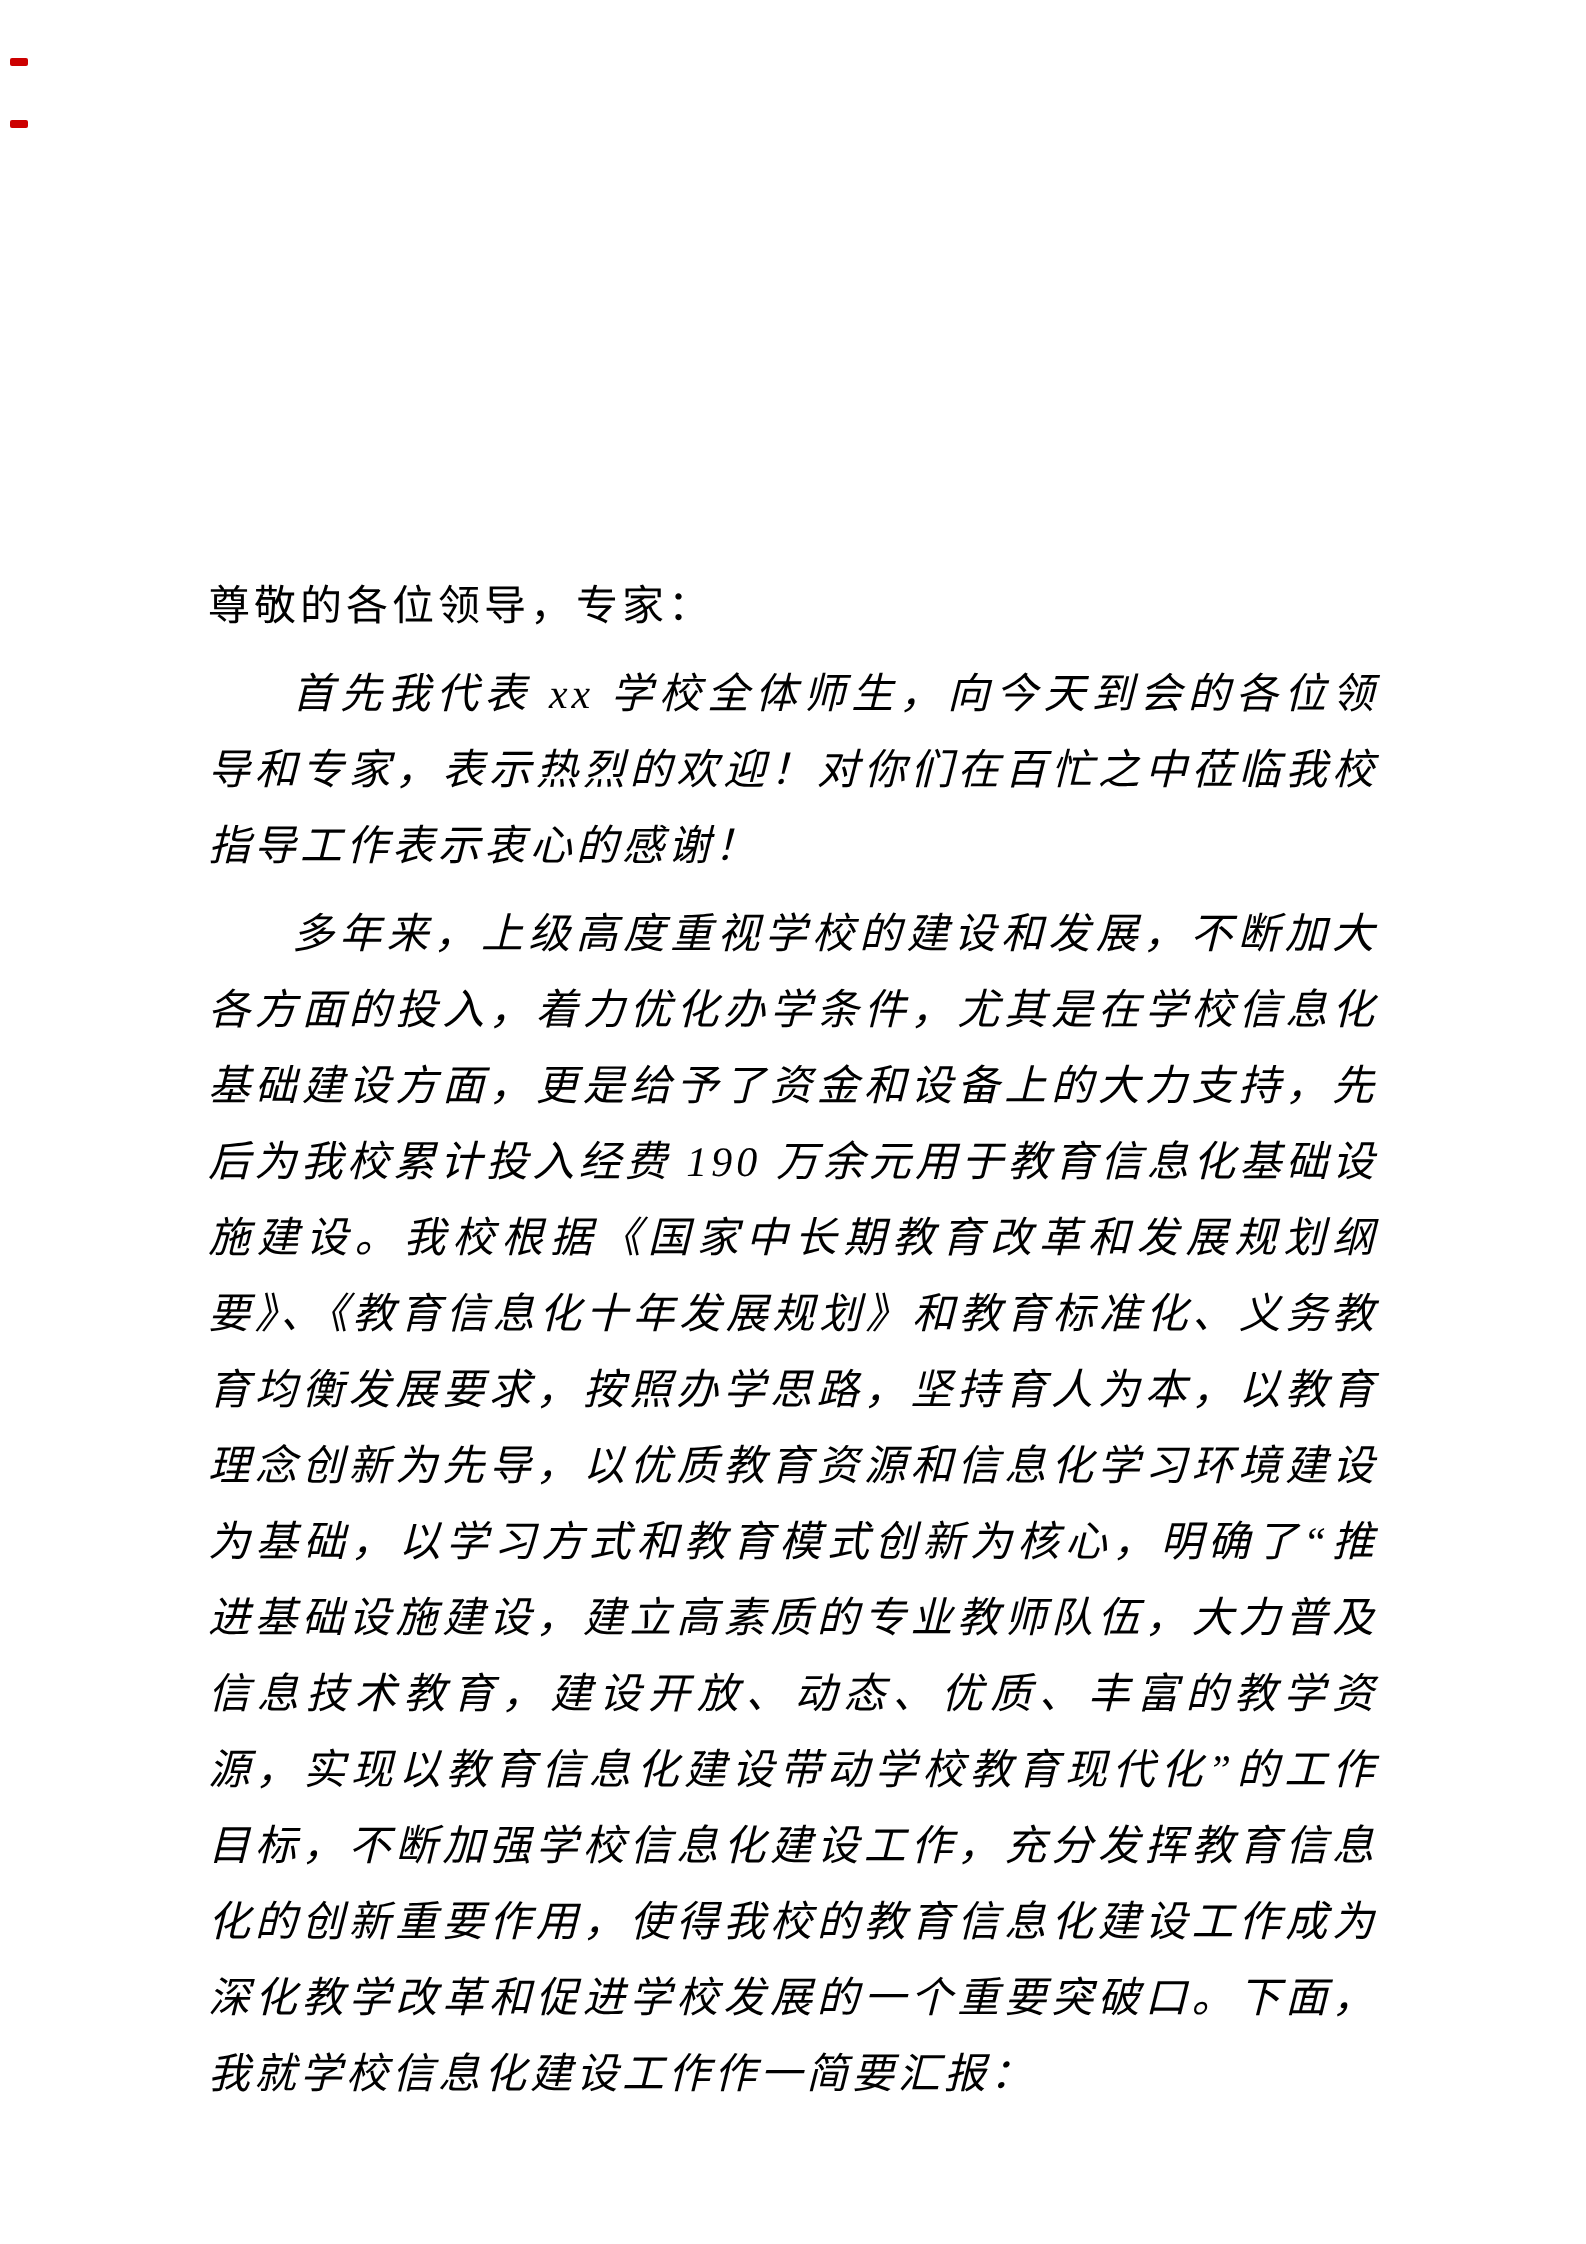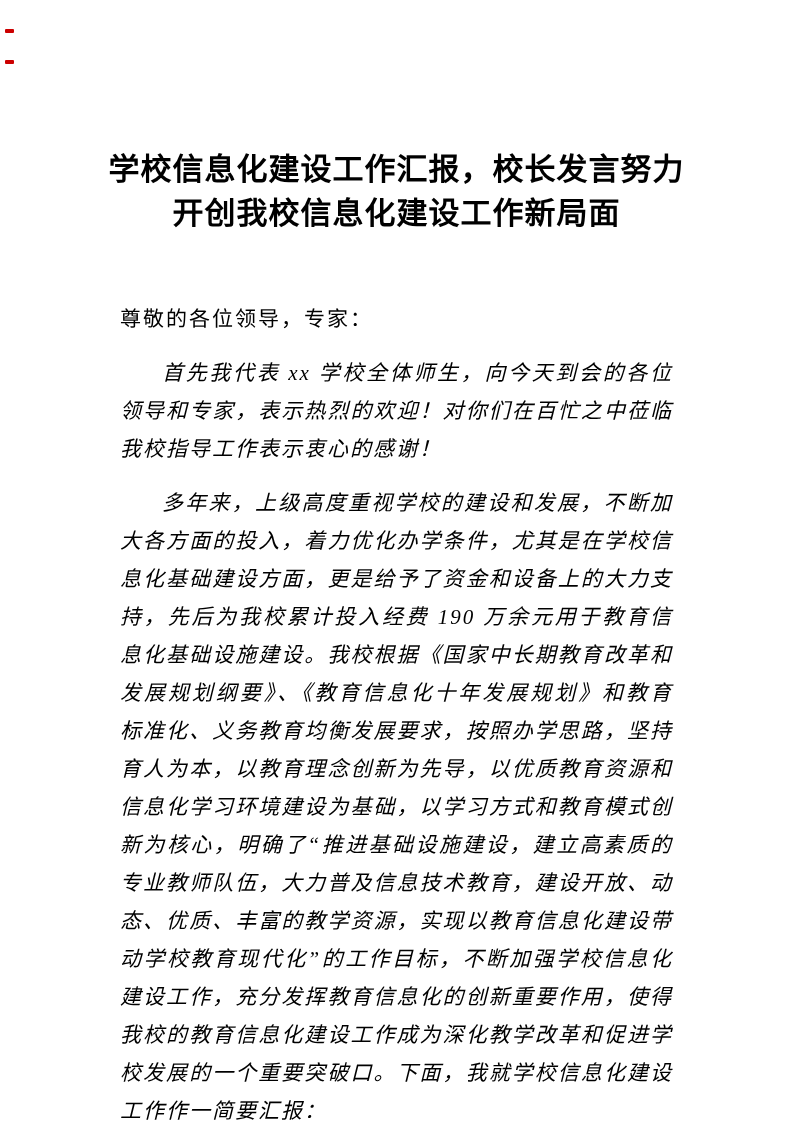--- a/index.html
+++ b/index.html
@@ -45,42 +45,38 @@
     left: 104px;
     width: 585px;
     font-size: 21px;
     line-height: 38px;
     letter-spacing: 2px;
     text-align: justify;
     text-justify: inter-character;
     color: #000000;
   }
   .doc-body p {
-    margin: 16px;
+    margin: 0;
   }
   .doc-body p + p {
     margin-top: 6px;
   }
   .doc-body p.indent {
     text-indent: 2em;
     font-style: italic;
   }
 </style>
 </head>
 <body>
 
 <div class="doc-page" style="background: rgb(255, 255, 255);">
 
   <span class="edge-mark m1" style="background-color: rgb(204, 0, 0);"></span>
   <span class="edge-mark m2" style="background-color: rgb(204, 0, 0);"></span>
 
-  <div class="doc-title">
-    <div>学校信息化建设工作汇报，校长发言努力</div>
-    <div>开创我校信息化建设工作新局面</div>
-  </div>
 
   <div class="doc-body">
     <p>尊敬的各位领导，专家：</p>
     <p class="indent">首先我代表 xx 学校全体师生，向今天到会的各位领导和专家，表示热烈的欢迎！对你们在百忙之中莅临我校指导工作表示衷心的感谢！</p>
     <p class="indent">多年来，上级高度重视学校的建设和发展，不断加大各方面的投入，着力优化办学条件，尤其是在学校信息化基础建设方面，更是给予了资金和设备上的大力支持，先后为我校累计投入经费 190 万余元用于教育信息化基础设施建设。我校根据《国家中长期教育改革和发展规划纲要》、《教育信息化十年发展规划》和教育标准化、义务教育均衡发展要求，按照办学思路，坚持育人为本，以教育理念创新为先导，以优质教育资源和信息化学习环境建设为基础，以学习方式和教育模式创新为核心，明确了“推进基础设施建设，建立高素质的专业教师队伍，大力普及信息技术教育，建设开放、动态、优质、丰富的教学资源，实现以教育信息化建设带动学校教育现代化”的工作目标，不断加强学校信息化建设工作，充分发挥教育信息化的创新重要作用，使得我校的教育信息化建设工作成为深化教学改革和促进学校发展的一个重要突破口。下面，我就学校信息化建设工作作一简要汇报：</p>
   </div>
 
 </div>
 
 </body></html>

